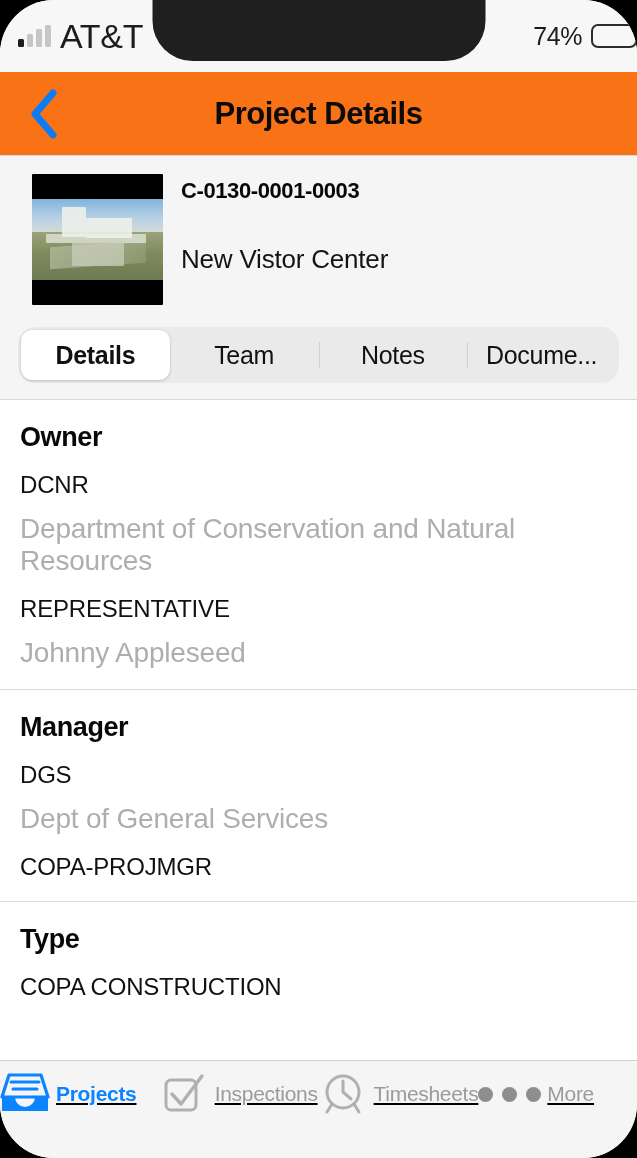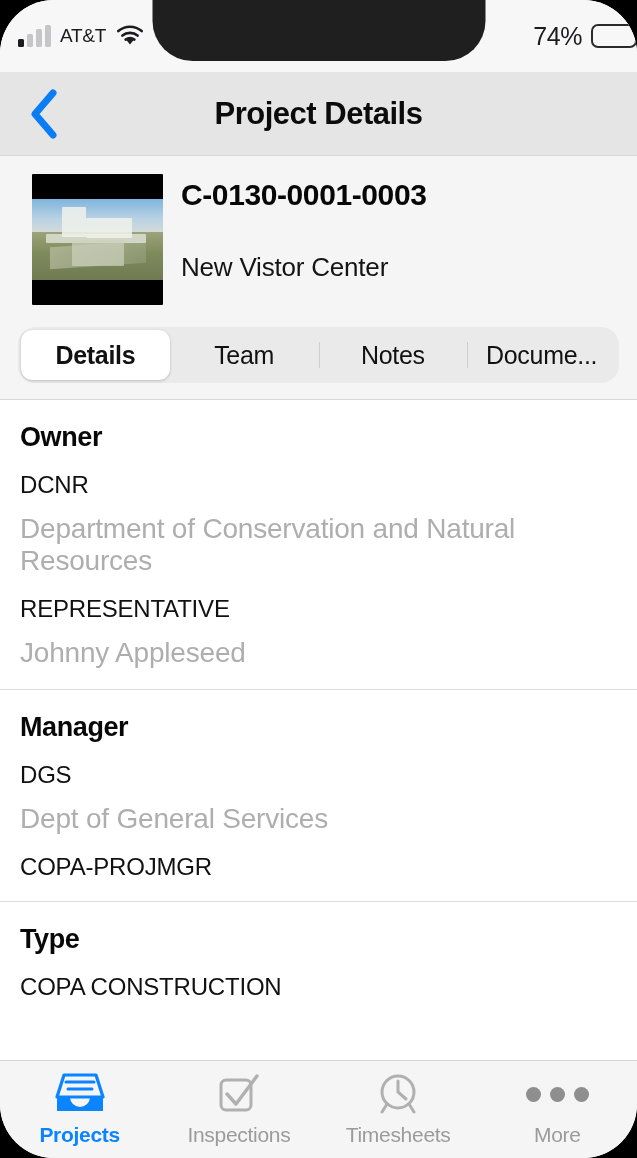--- a/index.html
+++ b/index.html
@@ -28,21 +28,21 @@
     display:flex; align-items:center; gap:9px;
     padding-left:18px;
   }
   .signal { display:flex; align-items:flex-end; gap:3px; height:22px; }
   .signal i { display:block; width:6px; border-radius:1.5px; background:#c6c6c8; }
   .signal i.on { background:#1c1c1e; }
   .signal i:nth-child(1){ height:8px; }
   .signal i:nth-child(2){ height:13px; }
   .signal i:nth-child(3){ height:18px; }
   .signal i:nth-child(4){ height:22px; }
-  .carrier { font-size:19px; color:#1c1c1e; letter-spacing:-0.3px; }
+  .carrier { font-size:34px; color:#1c1c1e; letter-spacing:-0.3px; }
   .wifi { width:30px; height:22px; position:relative; }
   .notch {
     position:absolute; left:50%; top:-18px; transform:translateX(-50%);
     width:333px; height:79px; background:#1f1f1f;
     border-radius:0 0 40px 40px;
   }
   .sb-right {
     margin-left:auto; 
     display:flex; align-items:center; gap:9px;
   }
@@ -53,21 +53,21 @@
   }
   .batt-fill { height:100%; background:#101010; border-radius:3.5px; }
   .batt-cap {
     position:absolute; right:-6px; top:50%; transform:translateY(-50%);
     width:3px; height:9px; background:#9a9a9a; border-radius:0 2px 2px 0;
   }
 
   
   .navbar {
     position:relative; height:84px;
-    background:#e5e5e5;
+    background:#f97316;
     display:flex; align-items:center; justify-content:center;
     border-bottom:1px solid #d8d8d8;
   }
   .back-btn {
     position:absolute; left:12px; top:0; bottom:0;
     width:64px; display:flex; align-items:center; justify-content:center;
     cursor:pointer;
   }
   .nav-title { font-size:31px; font-weight:bold; color:#0b0b0b; letter-spacing:-0.5px; }
 
@@ -94,21 +94,21 @@
   .thumb .b1 { left:30px; top:33px; width:24px; height:30px; }
   .thumb .b2 { left:54px; top:44px; width:46px; height:20px; }
   .thumb .b3 { left:14px; top:60px; width:100px; height:9px; background:rgba(225,228,218,0.8); }
   .thumb .b4 { left:40px; top:66px; width:52px; height:26px; background:rgba(205,210,190,0.7); }
   .thumb .road {
     position:absolute; left:18px; top:70px; width:96px; height:22px;
     background:linear-gradient(90deg,rgba(200,205,185,.55),rgba(170,180,150,.35));
     transform:skewY(-4deg);
   }
   .proj-meta { padding-left:18px; padding-top:4px; }
-  .proj-id { font-size:30px; font-weight:bold; color:#070707; letter-spacing:-0.4px; }
+  .proj-id { font-size:22px; font-weight:bold; color:#070707; letter-spacing:-0.4px; }
   .proj-name { font-size:26px; color:#141414; margin-top:40px; letter-spacing:-0.2px; }
 
   
   .seg-wrap { padding:22px 18px 16px 18px; }
   .segmented {
     display:flex; align-items:stretch;
     background:#eaeaea; border-radius:18px;
     height:56px; padding:3px;
   }
   .seg {
@@ -138,22 +138,22 @@
   .f-value { font-size:28px; color:#aeaeae; margin-top:14px; letter-spacing:-0.2px; }
   .clipped { overflow:hidden; height:16px; }
 
   
   .tabbar {
     position:absolute; left:0; right:0; bottom:0; height:98px;
     background:#f5f5f5; border-top:1px solid #d3d3d3;
     display:flex; align-items:flex-start; padding-top:10px;
   }
   .tab {
-    flex:1; display:flex; flex-direction:column; align-items:center;
-    gap:6px; cursor:pointer;
+    flex:1; display:flex; flex-direction:row; align-items:center;
+    gap:6px; cursor:pointer;text-decoration:underline;
   }
   .tab-ico { height:46px; display:flex; align-items:center; justify-content:center; }
   .tab-lbl { font-size:21px; color:#9b9b9b; letter-spacing:-0.3px; }
   .tab.active .tab-lbl { color:#0a84ff; font-weight:bold; }
   .dots { display:flex; gap:9px; align-items:center; }
   .dots span { width:15px; height:15px; border-radius:50%; background:#8e8e8e; }
 </style>
 </head>
 <body>
 

